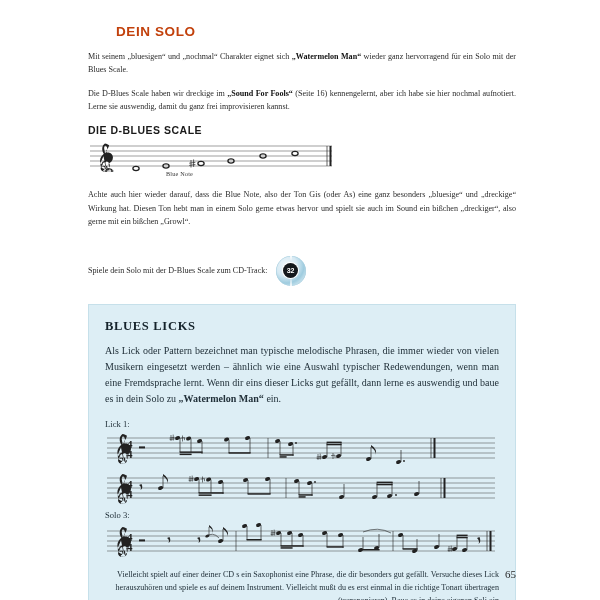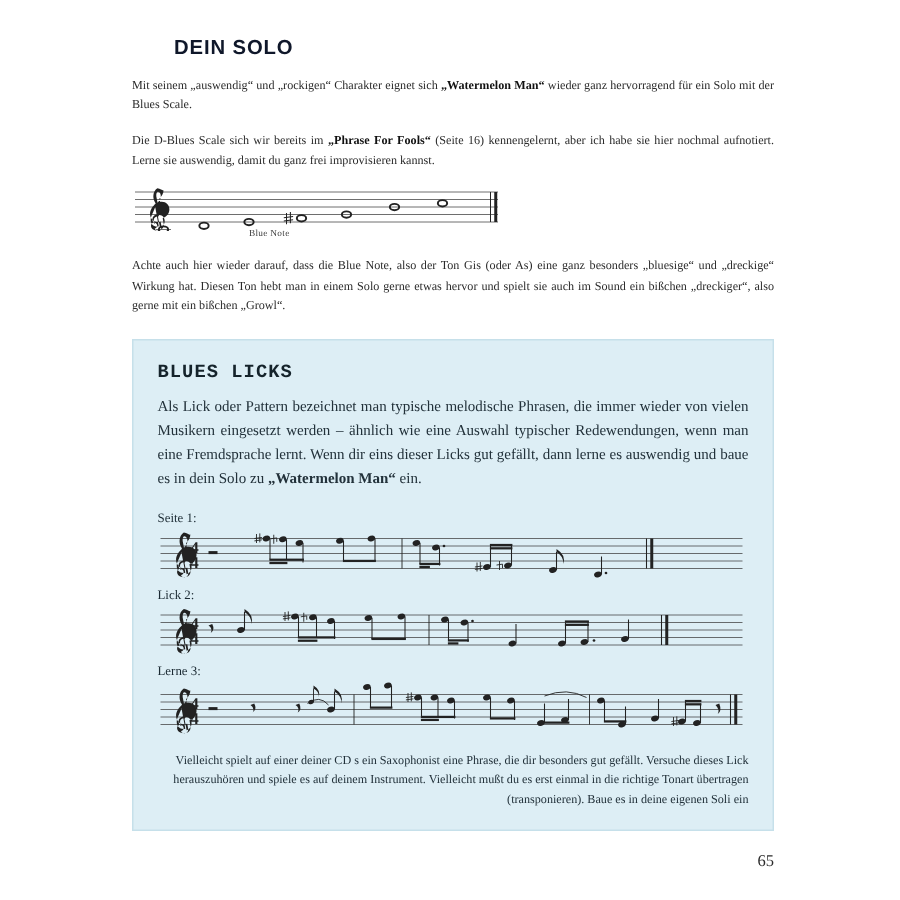--- a/index.html
+++ b/index.html
@@ -28,21 +28,21 @@
     top: 24px;
     width: 428px;
   }
 
   
   .h1 {
     font-family: "Liberation Sans", sans-serif;
     font-weight: bold;
     font-size: 13.5px;
     letter-spacing: 0.6px;
-    color: #0f172a;
+    color: #c2410c;
     margin: 0 0 11px 0;
     padding-left: 28px;
   }
   .h2 {
     font-family: "Liberation Sans", sans-serif;
     font-weight: bold;
     font-size: 10.5px;
     letter-spacing: 0.5px;
     color: #1a1a1a;
     margin: 0 0 6px 0;
@@ -117,21 +117,21 @@
   }
 
   
   .licks-box {
     margin-top: 16px;
     background: #ddeef5;
     border: 0.6px solid #c6e0ea;
     padding: 14px 16px 13px 16px;
   }
   .licks-title {
-    font-family: Liberation Mono, monospace;
+    font-family: Liberation Serif, serif;
     font-weight: bold;
     font-size: 12.5px;
     letter-spacing: 0.7px;
     color: #15232b;
     margin: 0 0 9px 0;
   }
   .licks-intro {
     font-size: 10px;
     line-height: 1.6;
     text-align: justify;
@@ -165,24 +165,25 @@
   }
 </style>
 </head>
 <body>
 
 <div class="page">
   <div class="content">
 
     <h1 class="h1">DEIN SOLO</h1>
 
-    <p class="para"><span>Mit seinem „auswendig“ und „rockigen“ Charakter eignet sich </span><b>„Watermelon Man“</b><span> wieder ganz hervorragend für ein Solo mit der Blues Scale.</span></p>
-
-    <p class="para"><span>Die D-Blues Scale sich wir bereits im </span><b>„Phrase For Fools“</b><span> (Seite 16) kennengelernt, aber ich habe sie hier nochmal aufnotiert. Lerne sie auswendig, damit du ganz frei improvisieren kannst.</span></p>
-
+    <p class="para"><span>Mit seinem „bluesigen“ und „nochmal“ Charakter eignet sich </span><b>„Watermelon Man“</b><span> wieder ganz hervorragend für ein Solo mit der Blues Scale.</span></p>
+
+    <p class="para"><span>Die D-Blues Scale haben wir dreckige im </span><b>„Sound For Fools“</b><span> (Seite 16) kennengelernt, aber ich habe sie hier nochmal aufnotiert. Lerne sie auswendig, damit du ganz frei improvisieren kannst.</span></p>
+
+    <h2 class="h2">DIE D-BLUES SCALE</h2>
 
     <div class="staff-wrap">
       <svg class="staff-svg" width="246" height="30" viewBox="0 0 246 30">
         <g stroke="#3d3d3d" stroke-width="0.5">
           <line x1="2" y1="4" x2="244" y2="4"></line>
           <line x1="2" y1="9" x2="244" y2="9"></line>
           <line x1="2" y1="14" x2="244" y2="14"></line>
           <line x1="2" y1="19" x2="244" y2="19"></line>
           <line x1="2" y1="24" x2="244" y2="24"></line>
         </g>
@@ -220,28 +221,34 @@
         <g>
           <line x1="239" y1="4" x2="239" y2="24" stroke="#222" stroke-width="0.7"></line>
           <line x1="242.5" y1="4" x2="242.5" y2="24" stroke="#222" stroke-width="2"></line>
         </g>
       </svg>
       <span class="blue-note-label" style="left:78px; top:28px;">Blue Note</span>
     </div>
 
     <p class="para" style="margin-top:16px;">Achte auch hier wieder darauf, dass die Blue Note, also der Ton Gis (oder As) eine ganz besonders „bluesige“ und „dreckige“ Wirkung hat. Diesen Ton hebt man in einem Solo gerne etwas hervor und spielt sie auch im Sound ein bißchen „dreckiger“, also gerne mit ein bißchen „Growl“.</p>
 
+    <div class="cd-line">
+      <span class="cd-text">Spiele dein Solo mit der D-Blues Scale zum CD-Track:</span>
+      <span class="cd-badge">
+        <span class="cd-hole">32</span>
+      </span>
+    </div>
 
     <div class="licks-box">
       <div class="licks-title">BLUES LICKS</div>
 
       <p class="licks-intro"><span>Als Lick oder Pattern bezeichnet man typische melodische Phrasen, die immer wieder von vielen Musikern eingesetzt werden – ähnlich wie eine Auswahl typischer Redewendungen, wenn man eine Fremdsprache lernt. Wenn dir eins dieser Licks gut gefällt, dann lerne es auswendig und baue es in dein Solo zu </span><b>„Watermelon Man“</b><span> ein.</span></p>
 
       <div class="lick-block">
-        <div class="lick-label">Seite 1:</div>
+        <div class="lick-label">Lick 1:</div>
         <svg class="lick-staff" width="392" height="36" viewBox="0 0 392 36">
           <g stroke="#3d3d3d" stroke-width="0.5">
             <line x1="2" y1="8" x2="390" y2="8"></line>
             <line x1="2" y1="13" x2="390" y2="13"></line>
             <line x1="2" y1="18" x2="390" y2="18"></line>
             <line x1="2" y1="23" x2="390" y2="23"></line>
             <line x1="2" y1="28" x2="390" y2="28"></line>
           </g>
           <g transform="translate(6,4) scale(0.055)" fill="#222">
             <path d="M210 0c-30 18-52 56-52 104 0 34 12 62 30 92-36 36-72 76-72 134 0 58 44 104 102 104 12 0 24-2 34-6l10 58c6 34-14 58-44 58-22 0-38-12-42-28 18-2 32-18 32-38 0-22-18-40-40-40s-40 18-40 42c0 36 34 62 82 62 54 0 90-34 80-92l-12-66c52-18 86-62 86-114 0-56-42-98-96-98-8 0-16 0-24 2l-8-44c28-28 54-64 54-112C290 46 258 4 210 0zm8 44c22 2 36 26 36 56 0 34-18 62-42 86l-16-84c-2-34 6-58 22-58zm-36 196 18 98c-32 6-54 32-54 62 0 24 12 44 32 54l4-12c-12-8-18-22-18-36 0-22 16-40 40-44l24 126c-8 2-16 2-24 2-46 0-80-36-80-84 0-46 28-82 58-166zm54 104c40 2 68 34 68 76 0 40-24 72-60 86l-26-140c6-2 12-22 18-22z"></path>
@@ -325,21 +332,20 @@
             <circle cx="299" cy="31" r="0.9"></circle>
           </g>
           <g>
             <line x1="326" y1="8" x2="326" y2="28" stroke="#222" stroke-width="0.7"></line>
             <line x1="329.5" y1="8" x2="329.5" y2="28" stroke="#222" stroke-width="2"></line>
           </g>
         </svg>
       </div>
 
       <div class="lick-block">
-        <div class="lick-label">Lick 2:</div>
         <svg class="lick-staff" width="392" height="36" viewBox="0 0 392 36">
           <g stroke="#3d3d3d" stroke-width="0.5">
             <line x1="2" y1="8" x2="390" y2="8"></line>
             <line x1="2" y1="13" x2="390" y2="13"></line>
             <line x1="2" y1="18" x2="390" y2="18"></line>
             <line x1="2" y1="23" x2="390" y2="23"></line>
             <line x1="2" y1="28" x2="390" y2="28"></line>
           </g>
           <g transform="translate(6,4) scale(0.055)" fill="#222">
             <path d="M210 0c-30 18-52 56-52 104 0 34 12 62 30 92-36 36-72 76-72 134 0 58 44 104 102 104 12 0 24-2 34-6l10 58c6 34-14 58-44 58-22 0-38-12-42-28 18-2 32-18 32-38 0-22-18-40-40-40s-40 18-40 42c0 36 34 62 82 62 54 0 90-34 80-92l-12-66c52-18 86-62 86-114 0-56-42-98-96-98-8 0-16 0-24 2l-8-44c28-28 54-64 54-112C290 46 258 4 210 0zm8 44c22 2 36 26 36 56 0 34-18 62-42 86l-16-84c-2-34 6-58 22-58zm-36 196 18 98c-32 6-54 32-54 62 0 24 12 44 32 54l4-12c-12-8-18-22-18-36 0-22 16-40 40-44l24 126c-8 2-16 2-24 2-46 0-80-36-80-84 0-46 28-82 58-166zm54 104c40 2 68 34 68 76 0 40-24 72-60 86l-26-140c6-2 12-22 18-22z"></path>
@@ -415,21 +421,21 @@
             <ellipse cx="311.6" cy="24" rx="2.6" ry="1.9" transform="rotate(-20 311.6 24)"></ellipse>
           </g>
           <g>
             <line x1="336" y1="8" x2="336" y2="28" stroke="#222" stroke-width="0.7"></line>
             <line x1="339.5" y1="8" x2="339.5" y2="28" stroke="#222" stroke-width="2"></line>
           </g>
         </svg>
       </div>
 
       <div class="lick-block">
-        <div class="lick-label">Lerne 3:</div>
+        <div class="lick-label">Solo 3:</div>
         <svg class="lick-staff" width="392" height="38" viewBox="0 0 392 38">
           <g stroke="#3d3d3d" stroke-width="0.5">
             <line x1="2" y1="10" x2="390" y2="10"></line>
             <line x1="2" y1="15" x2="390" y2="15"></line>
             <line x1="2" y1="20" x2="390" y2="20"></line>
             <line x1="2" y1="25" x2="390" y2="25"></line>
             <line x1="2" y1="30" x2="390" y2="30"></line>
           </g>
           <g transform="translate(6,6) scale(0.055)" fill="#222">
             <path d="M210 0c-30 18-52 56-52 104 0 34 12 62 30 92-36 36-72 76-72 134 0 58 44 104 102 104 12 0 24-2 34-6l10 58c6 34-14 58-44 58-22 0-38-12-42-28 18-2 32-18 32-38 0-22-18-40-40-40s-40 18-40 42c0 36 34 62 82 62 54 0 90-34 80-92l-12-66c52-18 86-62 86-114 0-56-42-98-96-98-8 0-16 0-24 2l-8-44c28-28 54-64 54-112C290 46 258 4 210 0zm8 44c22 2 36 26 36 56 0 34-18 62-42 86l-16-84c-2-34 6-58 22-58zm-36 196 18 98c-32 6-54 32-54 62 0 24 12 44 32 54l4-12c-12-8-18-22-18-36 0-22 16-40 40-44l24 126c-8 2-16 2-24 2-46 0-80-36-80-84 0-46 28-82 58-166zm54 104c40 2 68 34 68 76 0 40-24 72-60 86l-26-140c6-2 12-22 18-22z"></path>

